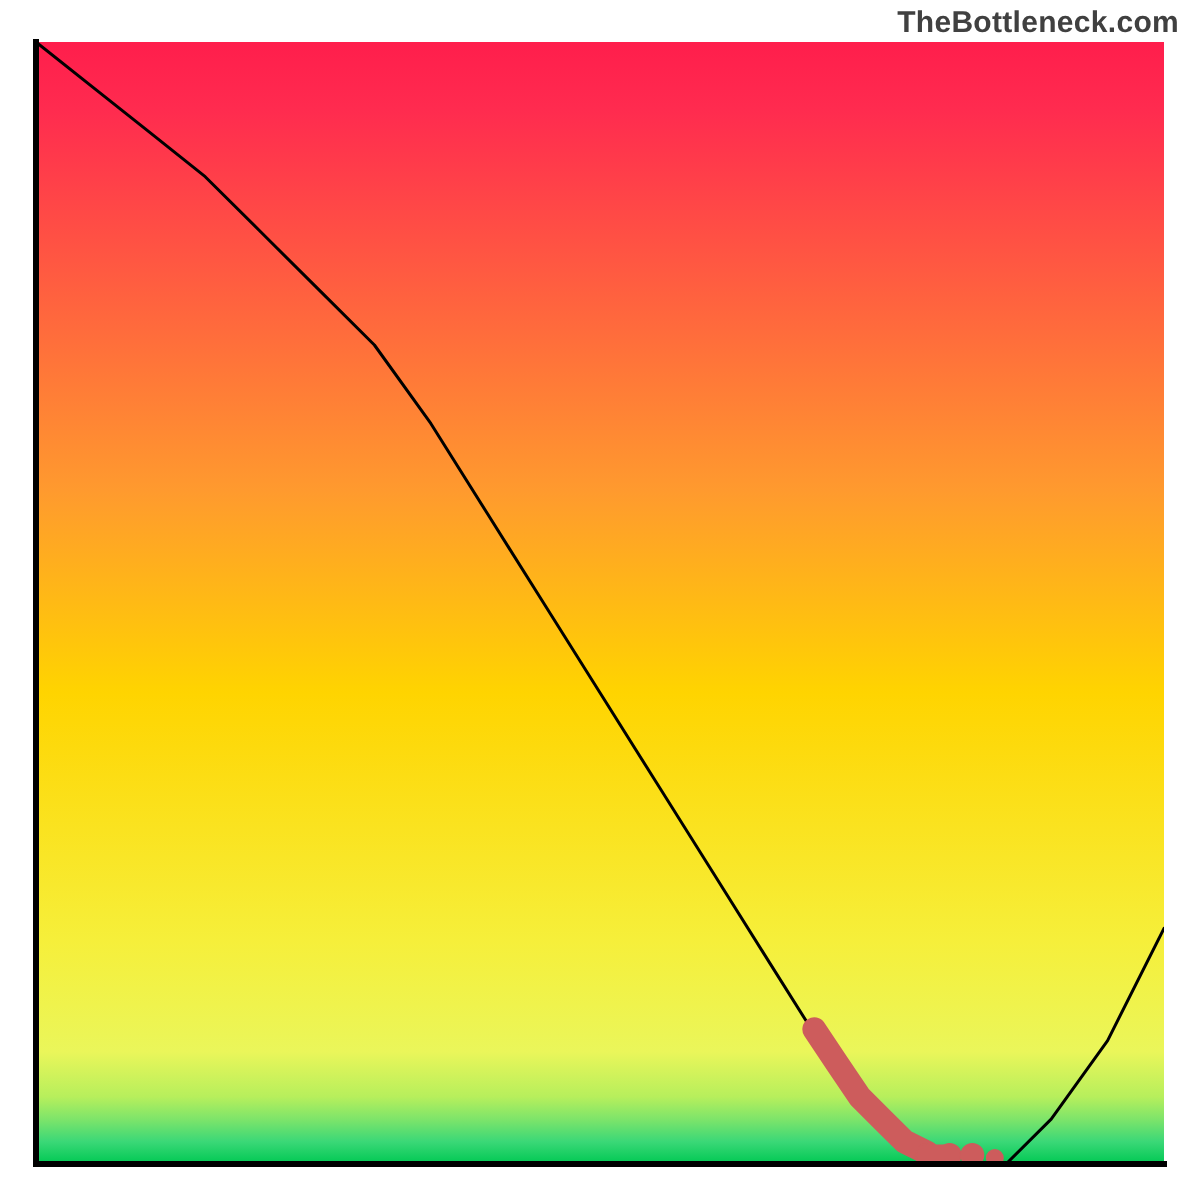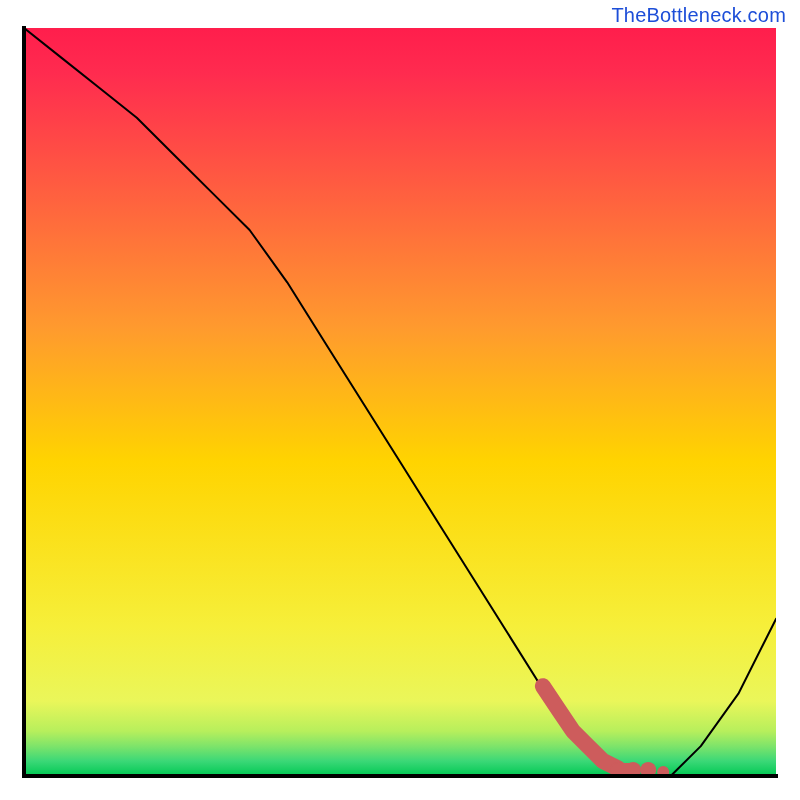--- a/index.html
+++ b/index.html
@@ -12,22 +12,22 @@
     width: 800px;
     height: 800px;
     position: relative;
     background: #fff;
   }
   .watermark {
     position: absolute;
     top: 4px;
     right: 14px;
     font-size: 20px;
-    font-weight: normal;
-    color: #1d4ed8;
+    font-weight: bold;
+    color: #404040;
     letter-spacing: 0.2px;
   }
   svg { display: block; }
 </style>
 </head>
 <body>
 
 <div class="stage">
   <div class="watermark">TheBottleneck.com</div>
   <svg id="chart-svg" width="800" height="800" viewBox="0 0 800 800">

